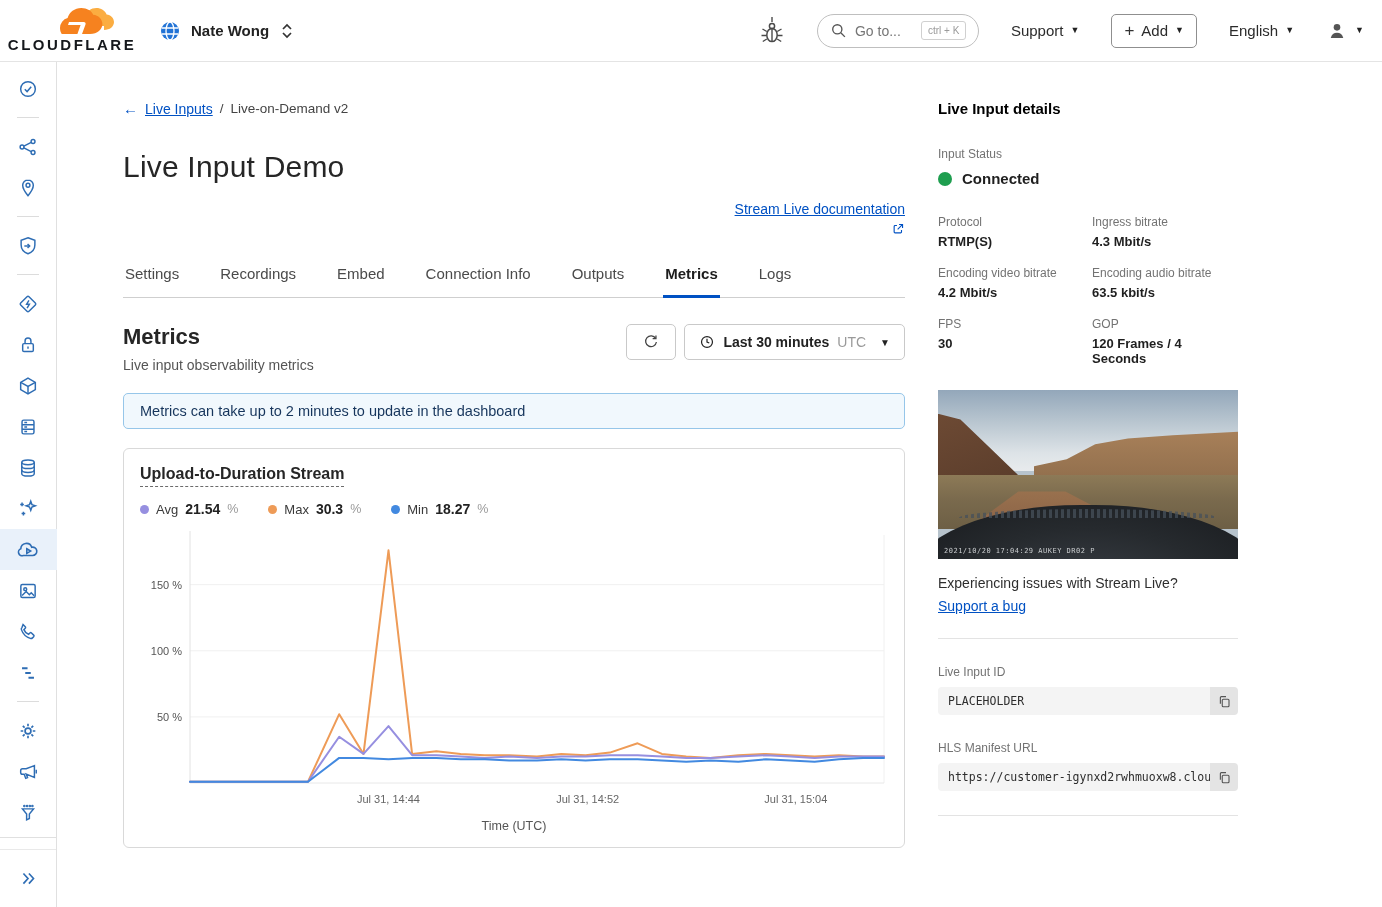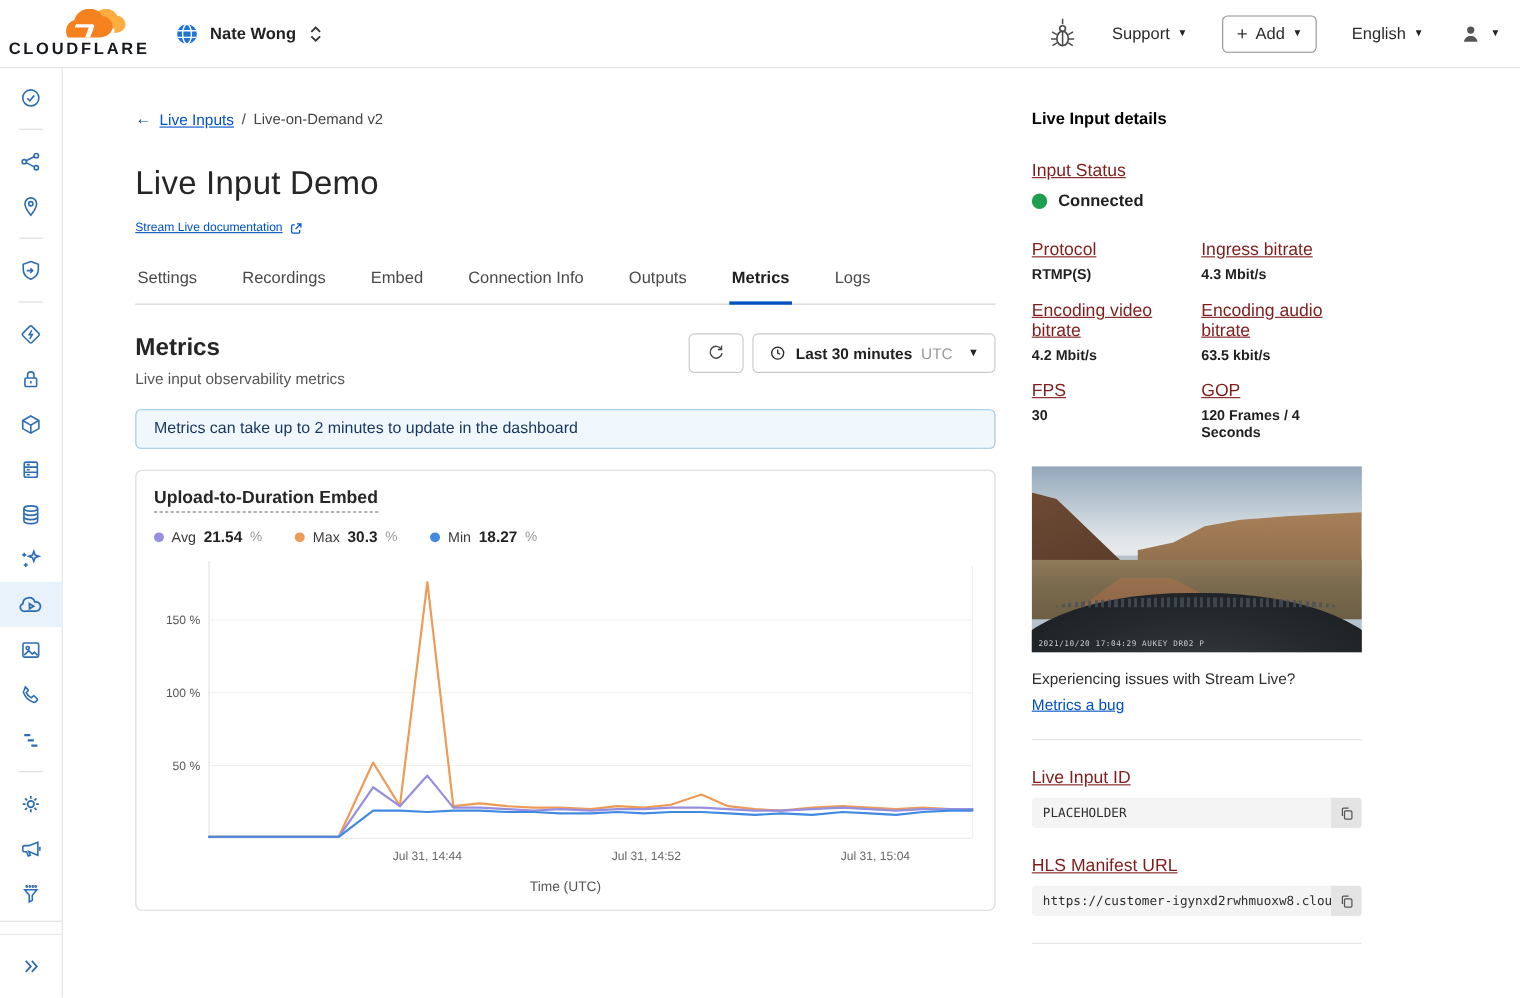--- a/index.html
+++ b/index.html
@@ -44,21 +44,21 @@
     padding:38px 0 0 66px; display:flex; gap:33px; }
   .main-col { width:782px; flex:none; }
   .right-col { width:300px; flex:none; }
 
   
   .breadcrumb { display:flex; align-items:center; gap:7px; font-size:14px; }
   .back-arrow { color:#0051c3; font-size:15px; }
   a.link { color:#0051c3; text-decoration:underline; cursor:pointer; }
   .crumb-rest { color:#444; font-size:13.5px; }
   h1.page-title { font-size:30px; font-weight:400; color:#262626; margin-top:33px; letter-spacing:0.2px; }
-  .doc-link { margin-top:17px; font-size:11px; display:flex; align-items:flex-start; gap:5px; }
+  .doc-link { margin-top:17px; font-size:14px; display:flex; align-items:flex-end; gap:5px;flex-direction:column; }
 
   
   .tabs { margin-top:25px; display:flex; gap:37px; border-bottom:1px solid #cfcfcf; }
   .tab { font-size:15px; color:#4a4a4a; padding:4px 2px 13px; cursor:pointer; }
   .tab.active { color:#1d1d1d; font-weight:700; border-bottom:3px solid #0051c3; margin-bottom:-1px; }
 
   
   .metrics-head { margin-top:26px; display:flex; justify-content:space-between; align-items:flex-start; }
   h2.metrics-title { font-size:22px; font-weight:700; color:#262626; }
   .metrics-sub { margin-top:7px; font-size:14px; color:#555; }
@@ -83,21 +83,21 @@
   .legend-item { display:flex; align-items:center; gap:7px; font-size:13px; color:#3a3a3a; }
   .legend-dot { width:9px; height:9px; border-radius:50%; flex:none; }
   .legend-val { font-weight:700; font-size:14px; color:#222; }
   .legend-unit { color:#9a9a9a; font-size:12.5px; }
   .chart-wrap { margin-top:10px; }
   #chart-svg text { font-family:"Liberation Sans",sans-serif; }
   .xaxis-label { text-align:center; font-size:12.5px; color:#555; margin-top:4px; }
 
   
   .panel-h { font-size:15px; font-weight:700; color:#000000; }
-  .field-label { font-size:16px; color:#7f1d1d;text-decoration:underline; }
+  .field-label { font-size:12px; color:#737373; }
   .status-label { margin-top:30px; }
   .status-row { margin-top:9px; display:flex; align-items:center; gap:10px; }
   .status-dot { width:14px; height:14px; border-radius:50%; }
   .status-val { font-size:15px; font-weight:700; color:#1f1f1f; }
   .detail-grid { margin-top:28px; display:grid; grid-template-columns:1fr 1fr; row-gap:17px; column-gap:8px; }
   .detail-cell .field-label { margin-bottom:5px; }
   .detail-val { font-size:13px; font-weight:700; color:#1f1f1f; }
 
   .thumb { position:relative; margin-top:24px; width:300px; height:169px; overflow:hidden; background:#b7c3cc; }
   .sky { position:absolute; inset:0 0 52% 0; background:linear-gradient(180deg,#93a7ba 0%,#b9c6d0 40%,#dde3e7 78%,#e8ebed 100%); }
@@ -160,20 +160,28 @@
   </div>
 
   <div class="hdr-right">
     <svg class="ic" width="26" height="30" viewBox="0 0 26 30" style="cursor:pointer">
       <path d="M13 1v5" stroke="#4a4a4a" stroke-width="1.4" fill="none"></path>
       <circle cx="13" cy="10" r="2.6" fill="none" stroke="#4a4a4a" stroke-width="1.5"></circle>
       <ellipse cx="13" cy="19" rx="5.2" ry="6.6" fill="none" stroke="#4a4a4a" stroke-width="1.5"></ellipse>
       <path d="M13 13v12M7.8 15.5L3.5 13M7.8 19.5H2.5M7.8 23l-4 2.5M18.2 15.5l4.3-2.5M18.2 19.5h5.3M18.2 23l4 2.5" stroke="#4a4a4a" stroke-width="1.4" fill="none"></path>
     </svg>
 
+    <div class="search-pill">
+      <svg class="ic" width="17" height="17" viewBox="0 0 20 20">
+        <circle cx="8.6" cy="8.6" r="5.4" fill="none" stroke="#555" stroke-width="1.6"></circle>
+        <path d="M12.7 12.7L17.5 17.5" stroke="#555" stroke-width="1.6"></path>
+      </svg>
+      <input readonly="" placeholder="Go to..." style="">
+      <span class="kbd">ctrl + K</span>
+    </div>
 
     <div class="hdr-menu">
       <span>Support</span>
       <span class="caret">▼</span>
     </div>
 
     <button class="add-btn">
       <span class="plus">+</span>
       <span>Add</span>
       <span class="caret">▼</span>
@@ -368,21 +376,21 @@
           <span class="range-label">Last 30 minutes</span>
           <span class="range-zone">UTC</span>
           <span class="range-caret">▼</span>
         </button>
       </div>
     </div>
 
     <div class="banner">Metrics can take up to 2 minutes to update in the dashboard</div>
 
     <div class="chart-card">
-      <span class="chart-title">Upload-to-Duration Embed</span>
+      <span class="chart-title">Upload-to-Duration Stream</span>
       <div class="legend">
         <div class="legend-item">
           <span class="legend-dot" style="background: rgb(150, 143, 224);"></span>
           <span>Avg</span>
           <span class="legend-val">21.54</span>
           <span class="legend-unit">%</span>
         </div>
         <div class="legend-item">
           <span class="legend-dot" style="background: rgb(238, 155, 87);"></span>
           <span>Max</span>
@@ -461,21 +469,21 @@
       <div class="cliff-left"></div>
       <div class="valley"></div>
       <div class="road"></div>
       <div class="dash"></div>
       <div class="vents"></div>
       <span class="ts">2021/10/20 17:04:29 AUKEY DR02 P</span>
     </div>
 
     <div class="issues-q">Experiencing issues with Stream Live?</div>
     <div class="report-link">
-      <a class="link">Metrics a bug</a>
+      <a class="link">Support a bug</a>
     </div>
 
     <div class="divider"></div>
 
     <div class="field-block">
       <div class="field-label">Live Input ID</div>
       <div class="code-row">
         <div class="code-box">PLACEHOLDER</div>
         <button class="copy-btn">
           <svg class="ic" width="15" height="15" viewBox="0 0 20 20" fill="none" stroke="#555" stroke-width="1.5">

